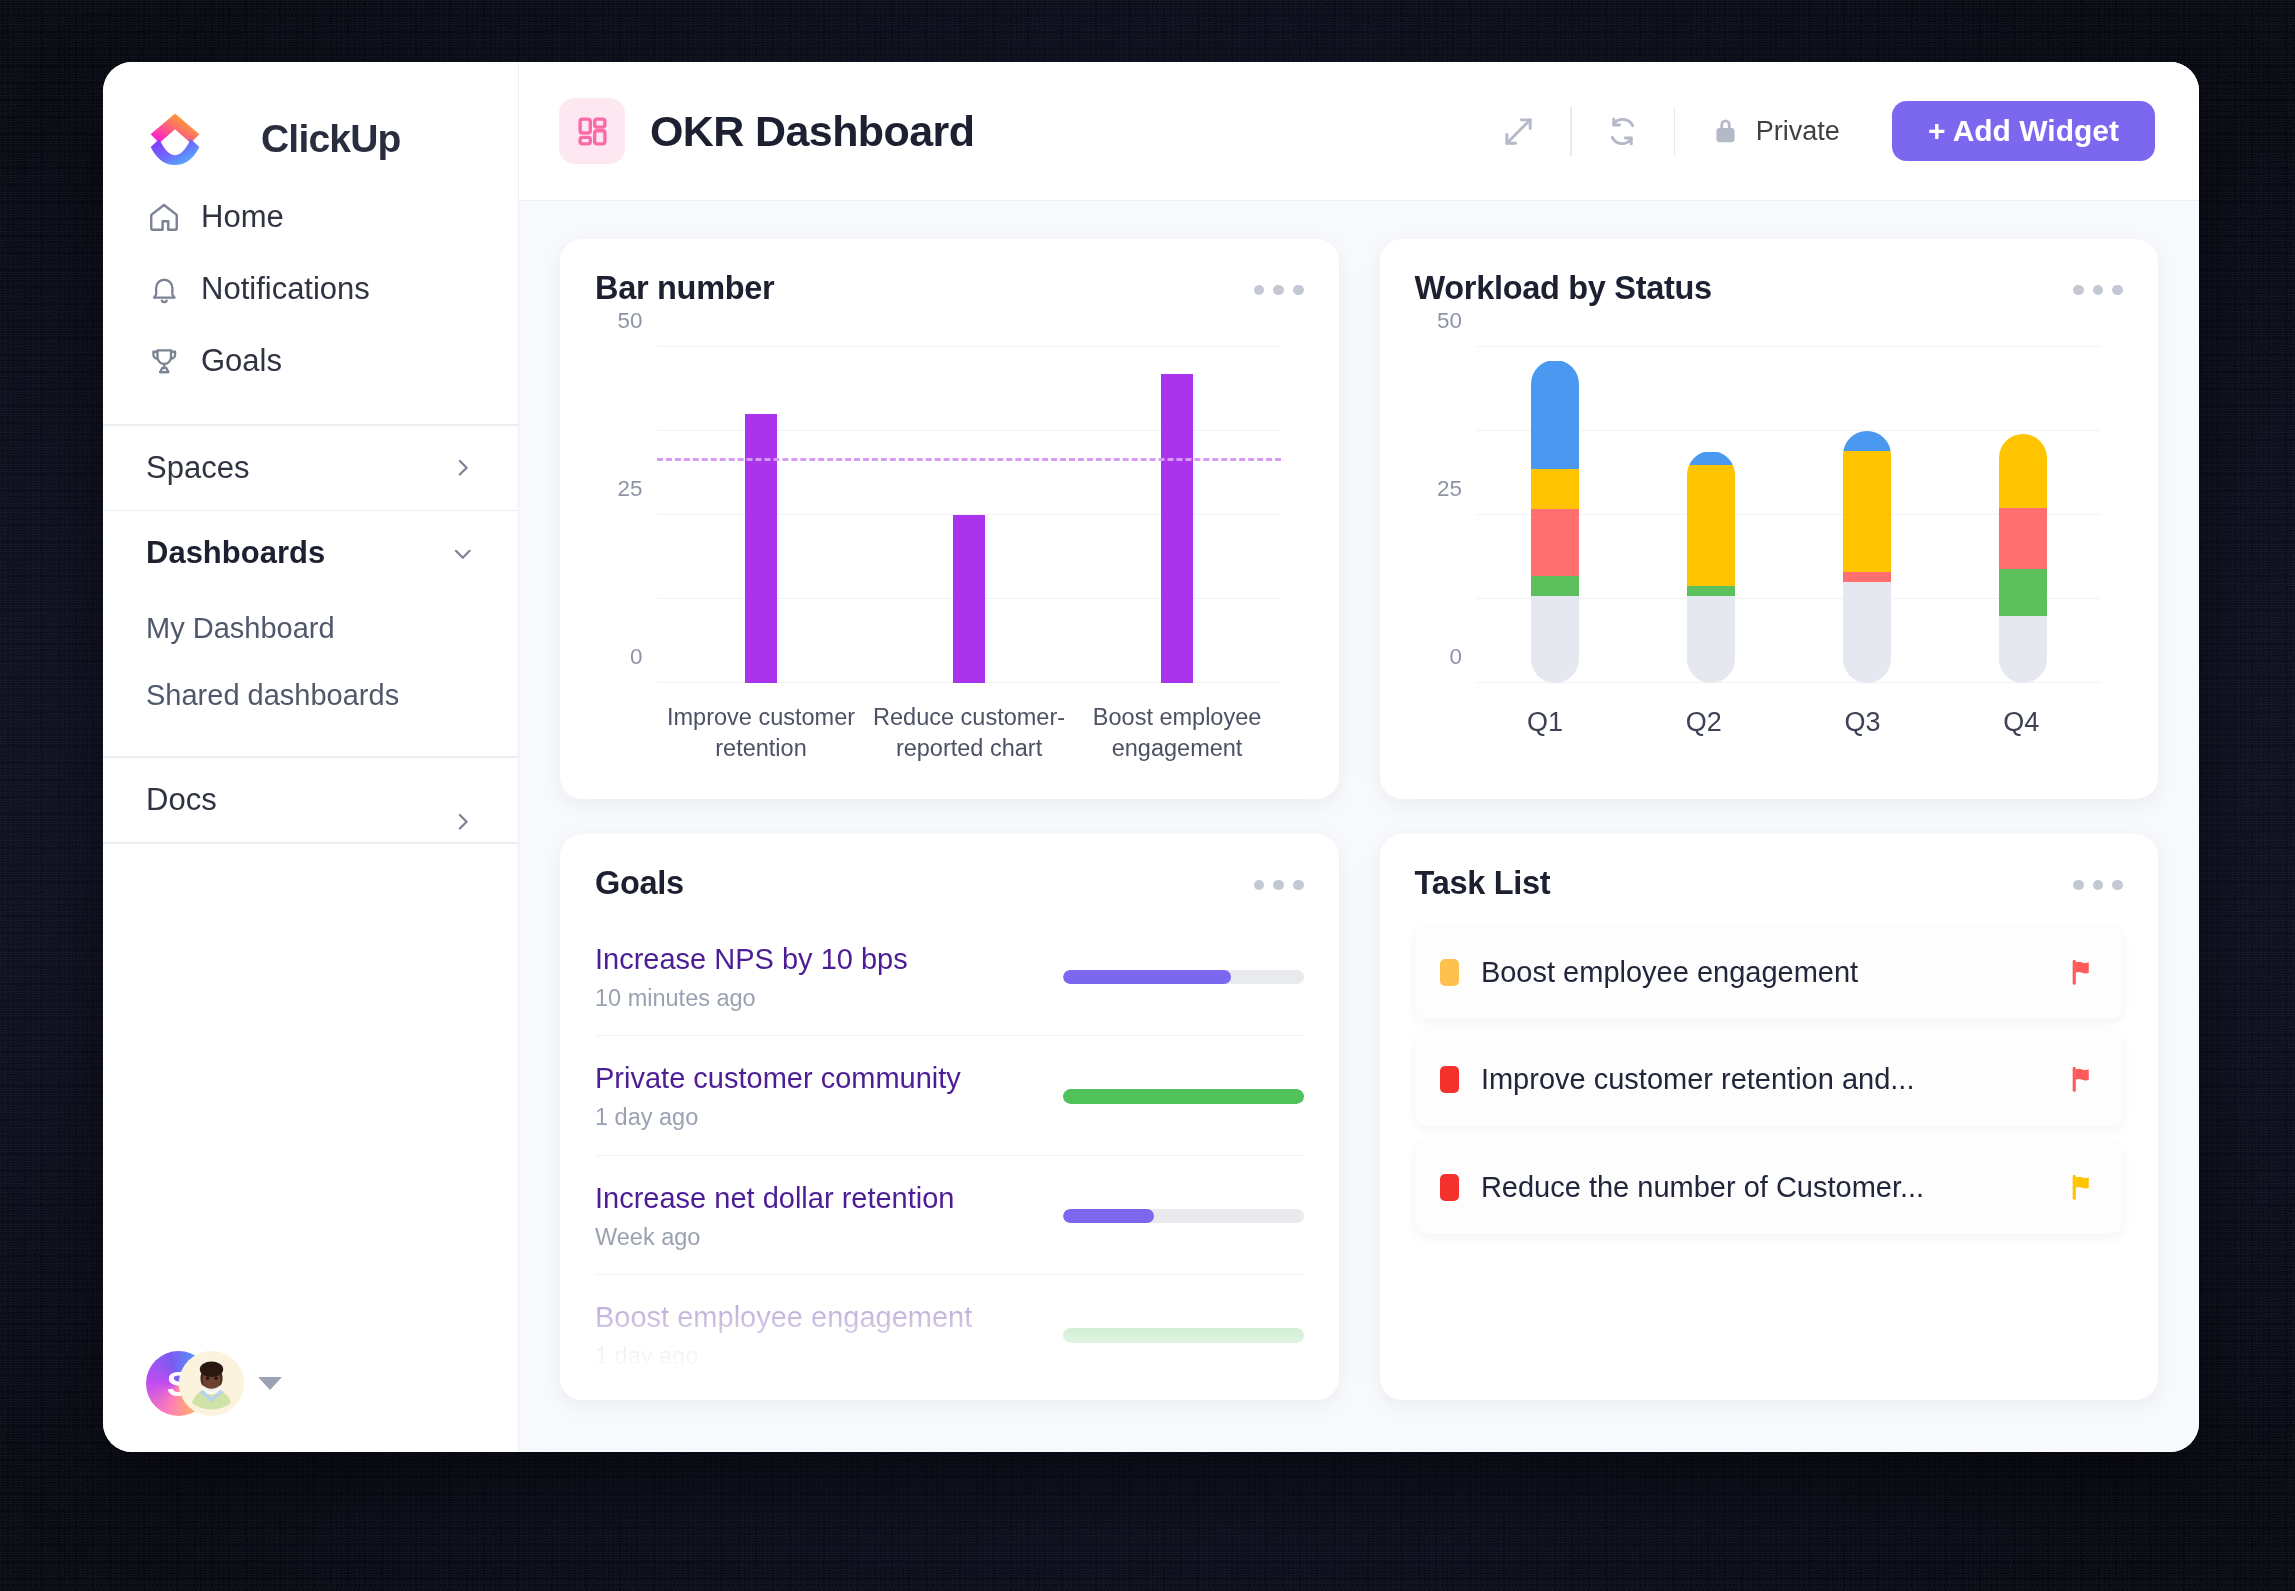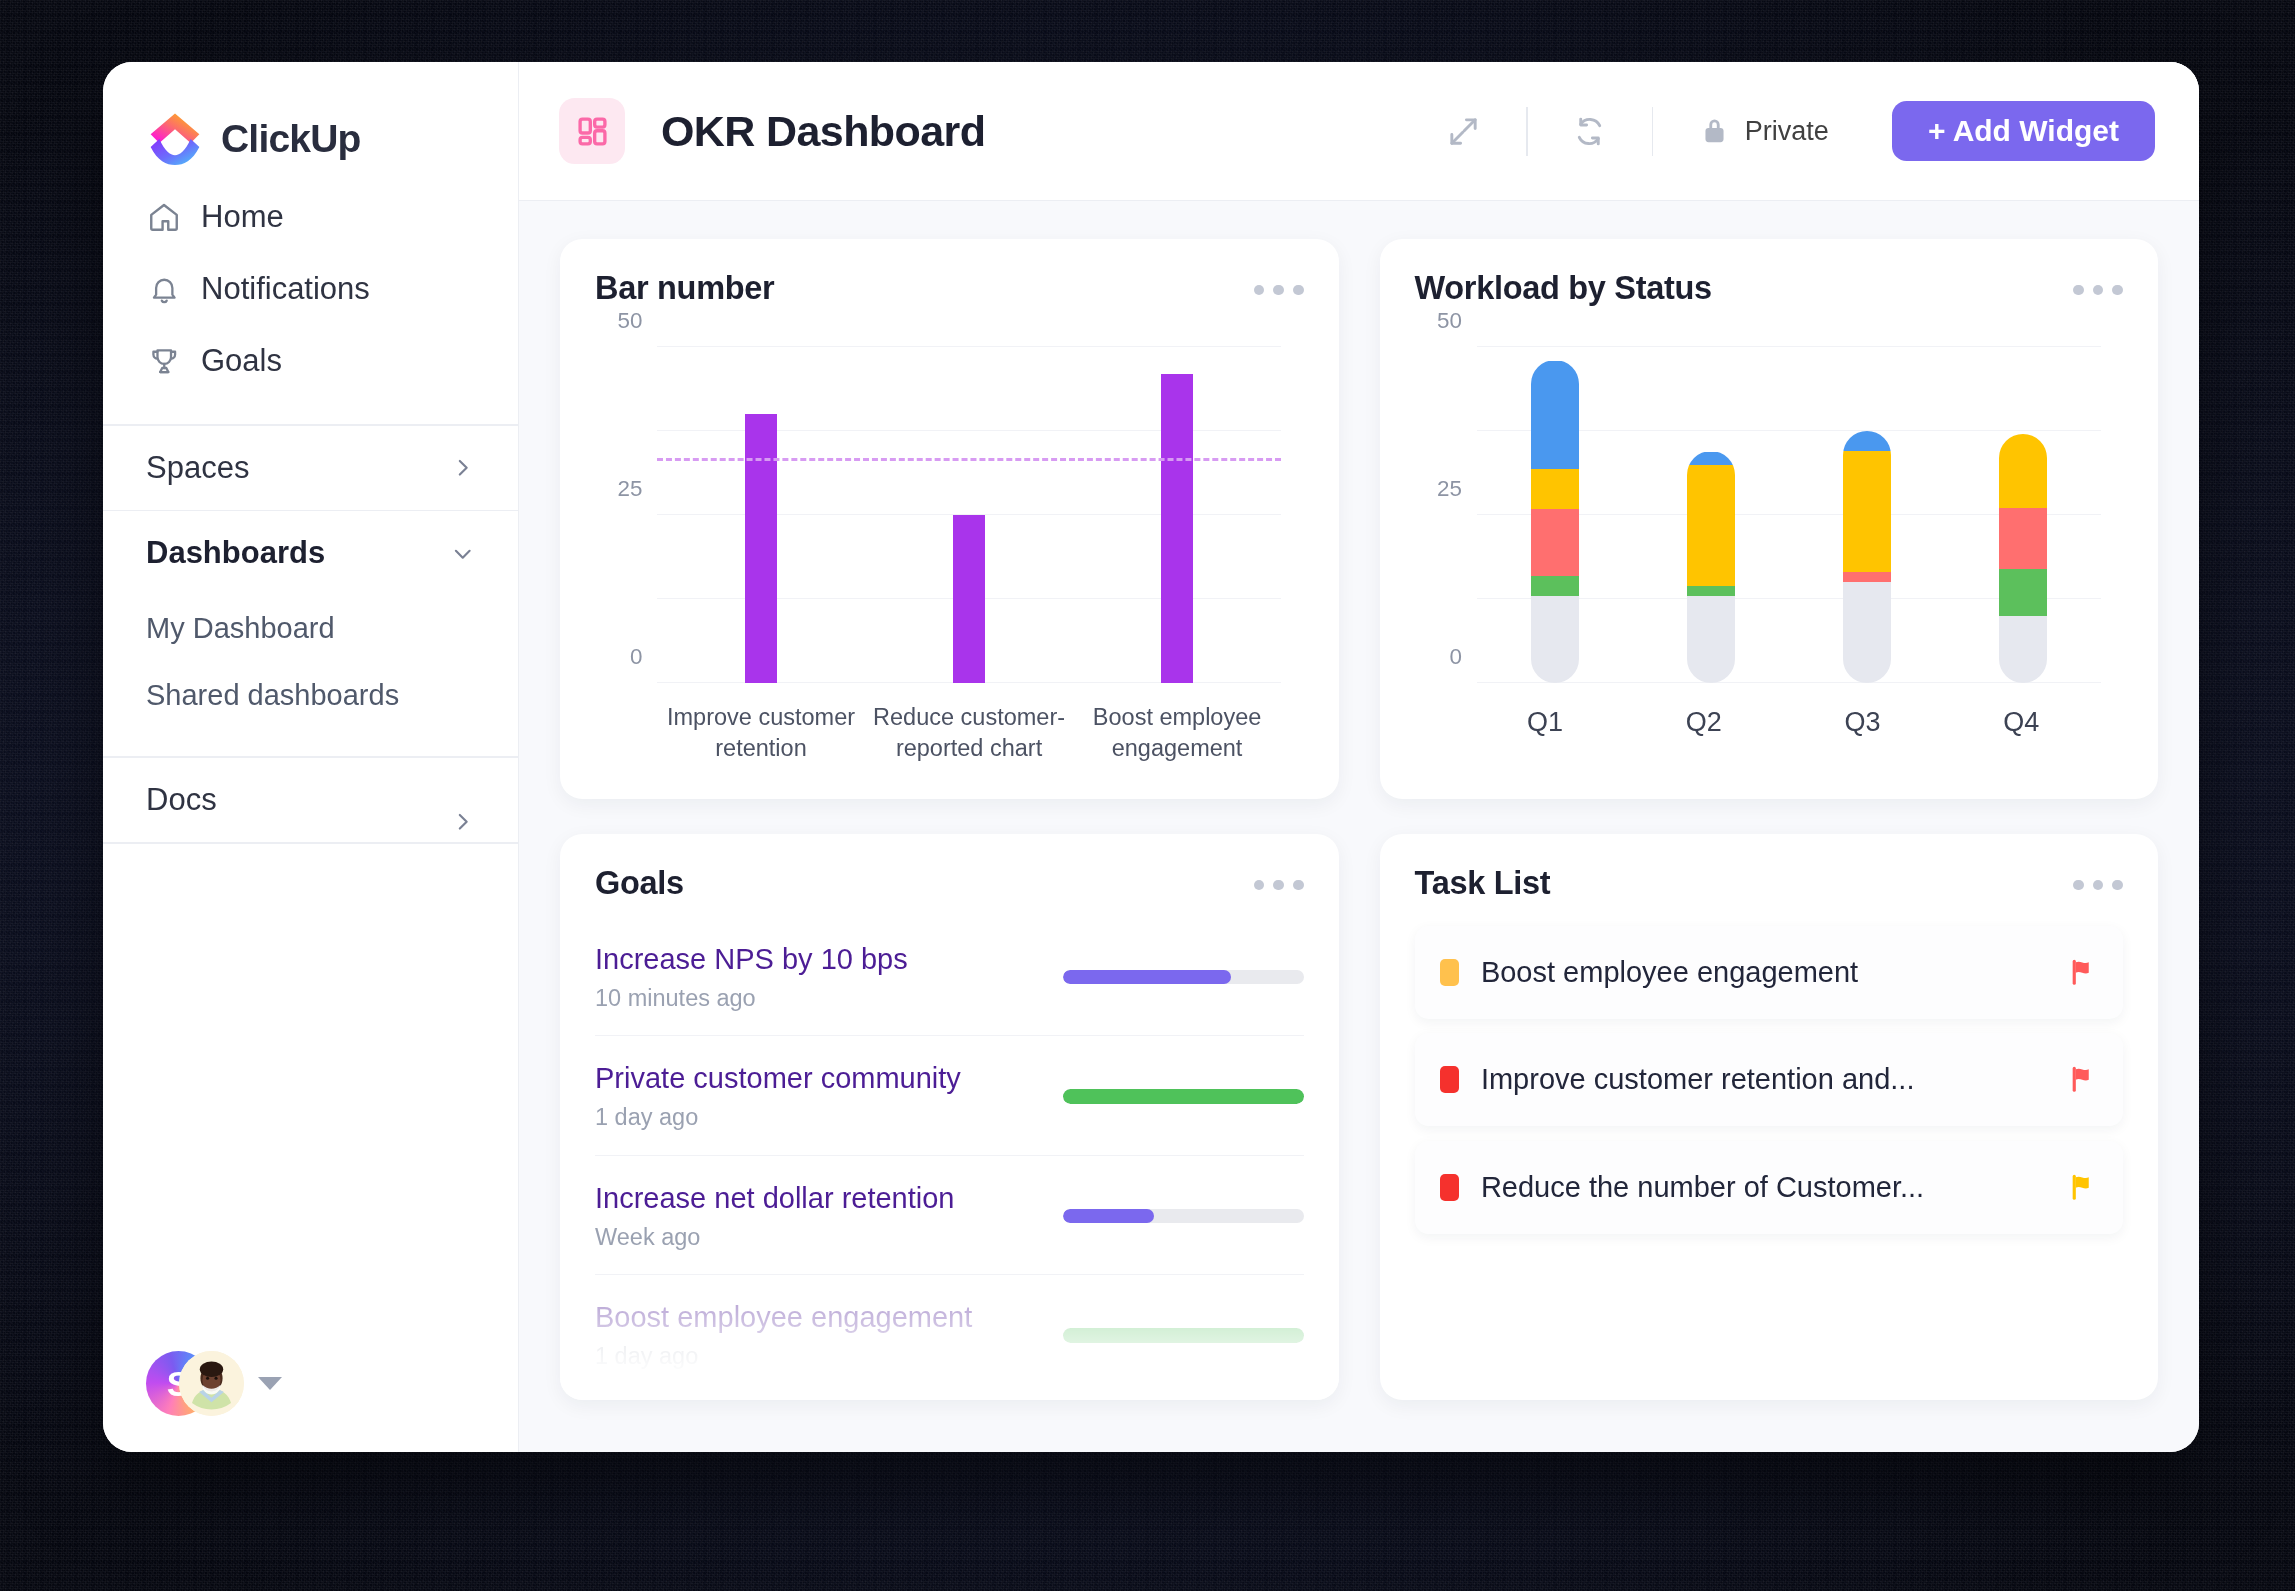--- a/index.html
+++ b/index.html
@@ -67,20 +67,21 @@
     gap: 17px;
     padding: 44px 0 0 43px;
     height: 110px;
   }
   .logo-mark { width: 58px; height: 58px; flex: 0 0 58px; }
   .logo-text {
     font-size: 39px;
     font-weight: 700;
     color: #292d3e;
     letter-spacing: -0.8px;
+    margin-left: 40px;
   }
 
   .nav-list { padding: 9px 0 0 0; }
   .nav-item {
     display: flex;
     align-items: center;
     gap: 19px;
     padding: 0 0 0 43px;
     height: 72px;
     cursor: pointer;
@@ -151,21 +152,21 @@
   #main { flex: 1 1 auto; display: flex; flex-direction: column; background: #f8f9fc; min-width: 0; }
 
   #topbar {
     height: 139px;
     flex: 0 0 139px;
     background: #ffffff;
     border-bottom: 1.7px solid #eceef3;
     display: flex;
     align-items: center;
     padding: 0 44px 0 40px;
-    gap: 36px;
+    gap: 25px;
   }
   .title-icon {
     width: 66px; height: 66px; flex: 0 0 66px;
     background: #fde8f1;
     border-radius: 15.7px;
     display: flex; align-items: center; justify-content: center;
   }
   #page-title { font-size: 43px; font-weight: 700; color: #1d2030; letter-spacing: -0.6px; }
   .topbar-spacer { flex: 1 1 auto; }
 

